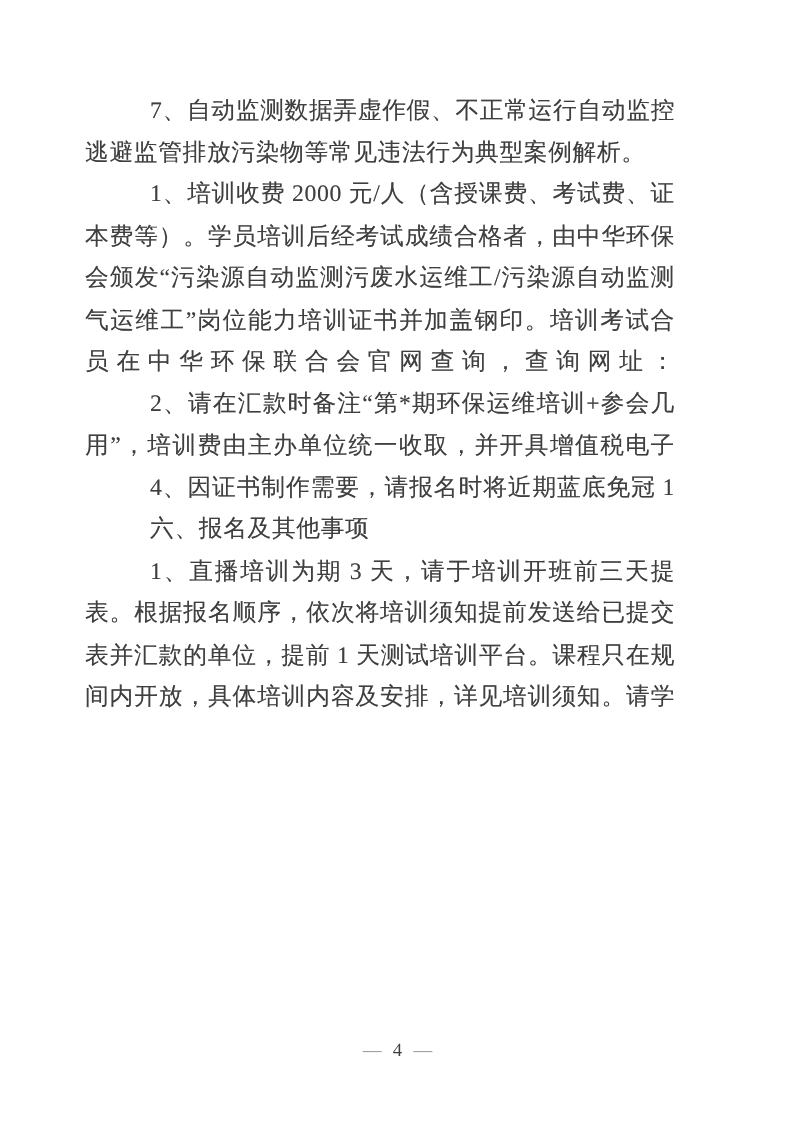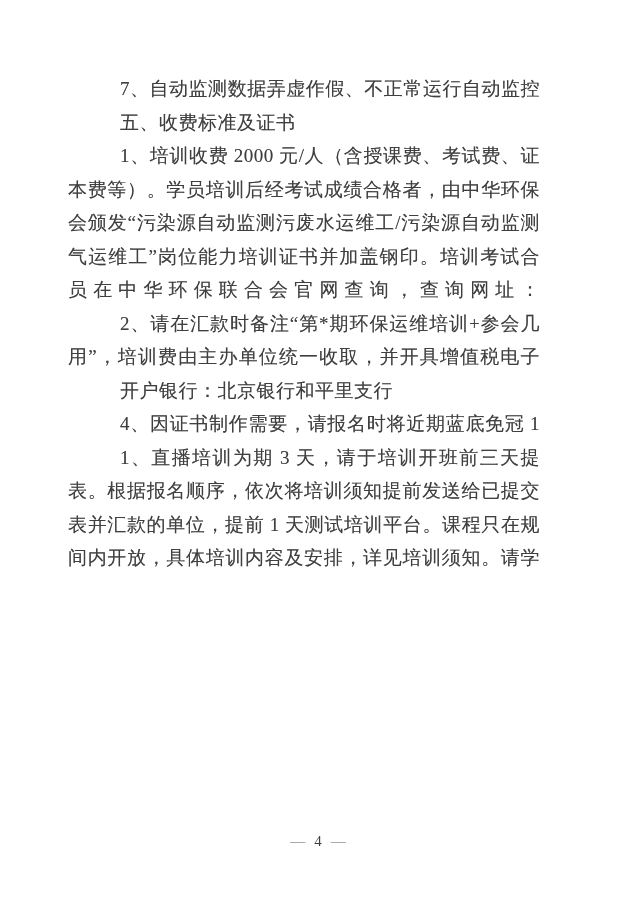--- a/index.html
+++ b/index.html
@@ -54,30 +54,30 @@
     color: #3f3f3f;
     margin: 0 9px;
   }
 </style>
 </head>
 <body>
 
 <div class="page" style="background: rgb(255, 255, 255); color: rgb(63, 63, 63);">
   <div class="content">
       <div class="line indent justify">7、自动监测数据弄虚作假、不正常运行自动监控设施、</div>
-      <div class="line indent">五、收费标准及证书</div>
+      <div class="line">逃避监管排放污染物等常见违法行为典型案例解析。</div>
       <div class="line indent justify">1、培训收费 2000 元/人（含授课费、考试费、证书工</div>
       <div class="line justify">本费等）。学员培训后经考试成绩合格者，由中华环保联合</div>
       <div class="line justify">会颁发“污染源自动监测污废水运维工/污染源自动监测废</div>
       <div class="line justify">气运维工”岗位能力培训证书并加盖钢印。培训考试合格学</div>
       <div class="line justify">员在中华环保联合会官网查询，查询网址：www.acef.com.cn</div>
       <div class="line indent justify">2、请在汇款时备注“第*期环保运维培训+参会几人费</div>
       <div class="line justify">用”，培训费由主办单位统一收取，并开具增值税电子普通</div>
-      <div class="line indent">开户银行：北京银行和平里支行</div>
       <div class="line indent justify">4、因证书制作需要，请报名时将近期蓝底免冠 1 寸彩</div>
+      <div class="line indent">六、报名及其他事项</div>
       <div class="line indent justify">1、直播培训为期 3 天，请于培训开班前三天提交报名</div>
       <div class="line justify">表。根据报名顺序，依次将培训须知提前发送给已提交报名</div>
       <div class="line justify">表并汇款的单位，提前 1 天测试培训平台。课程只在规定时</div>
       <div class="line justify">间内开放，具体培训内容及安排，详见培训须知。请学员参</div>
     </div>
   <div class="footer">
     <span class="dash">—</span><span class="pagenum">4</span><span class="dash">—</span>
   </div>
 </div>
 

